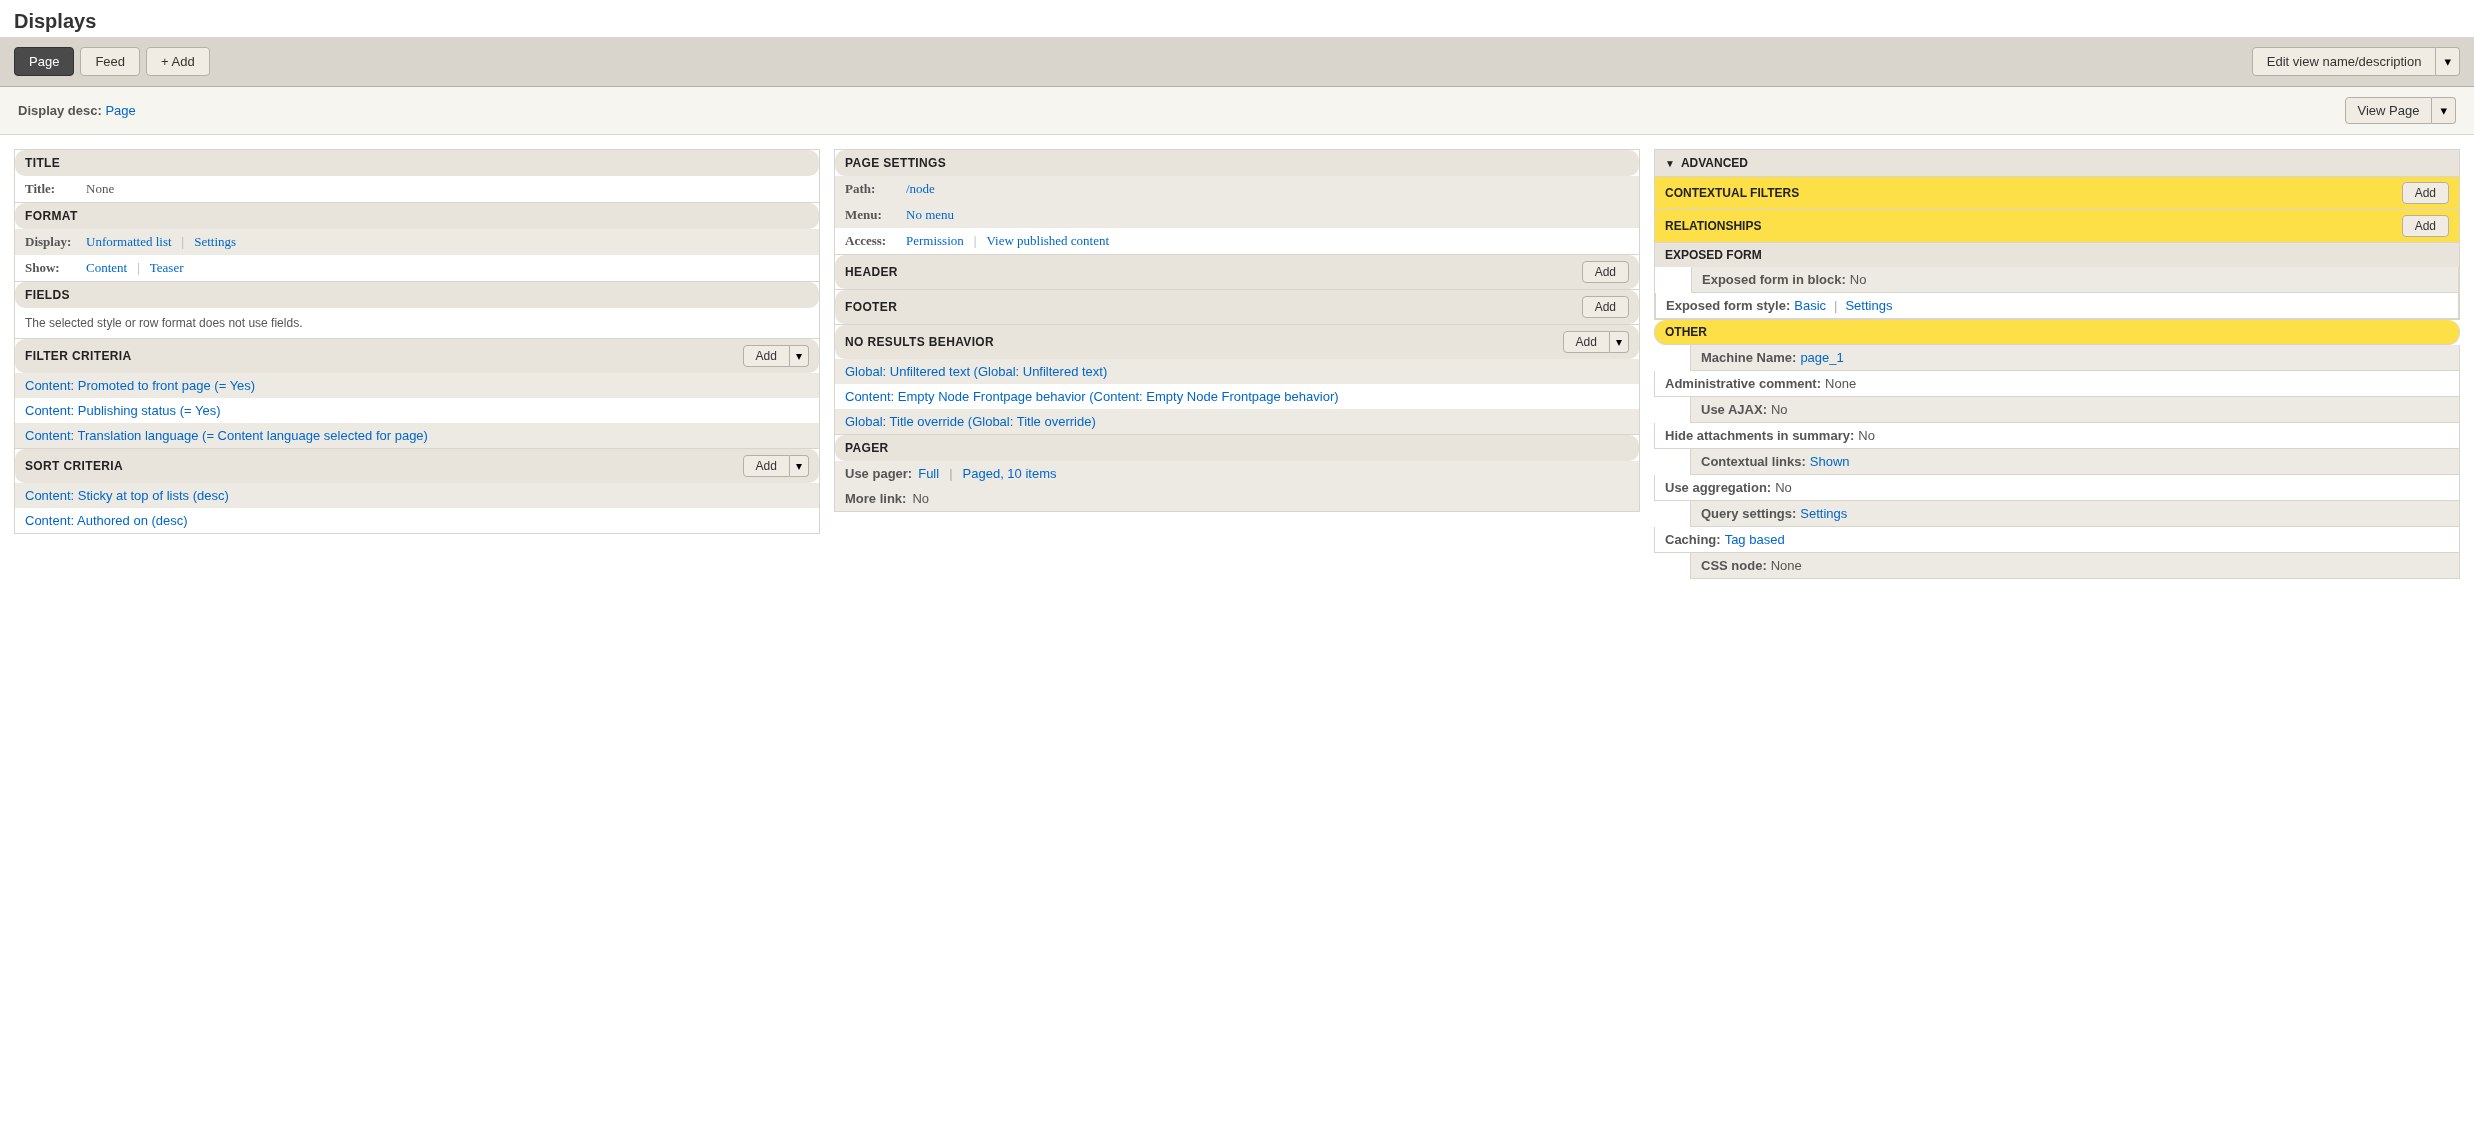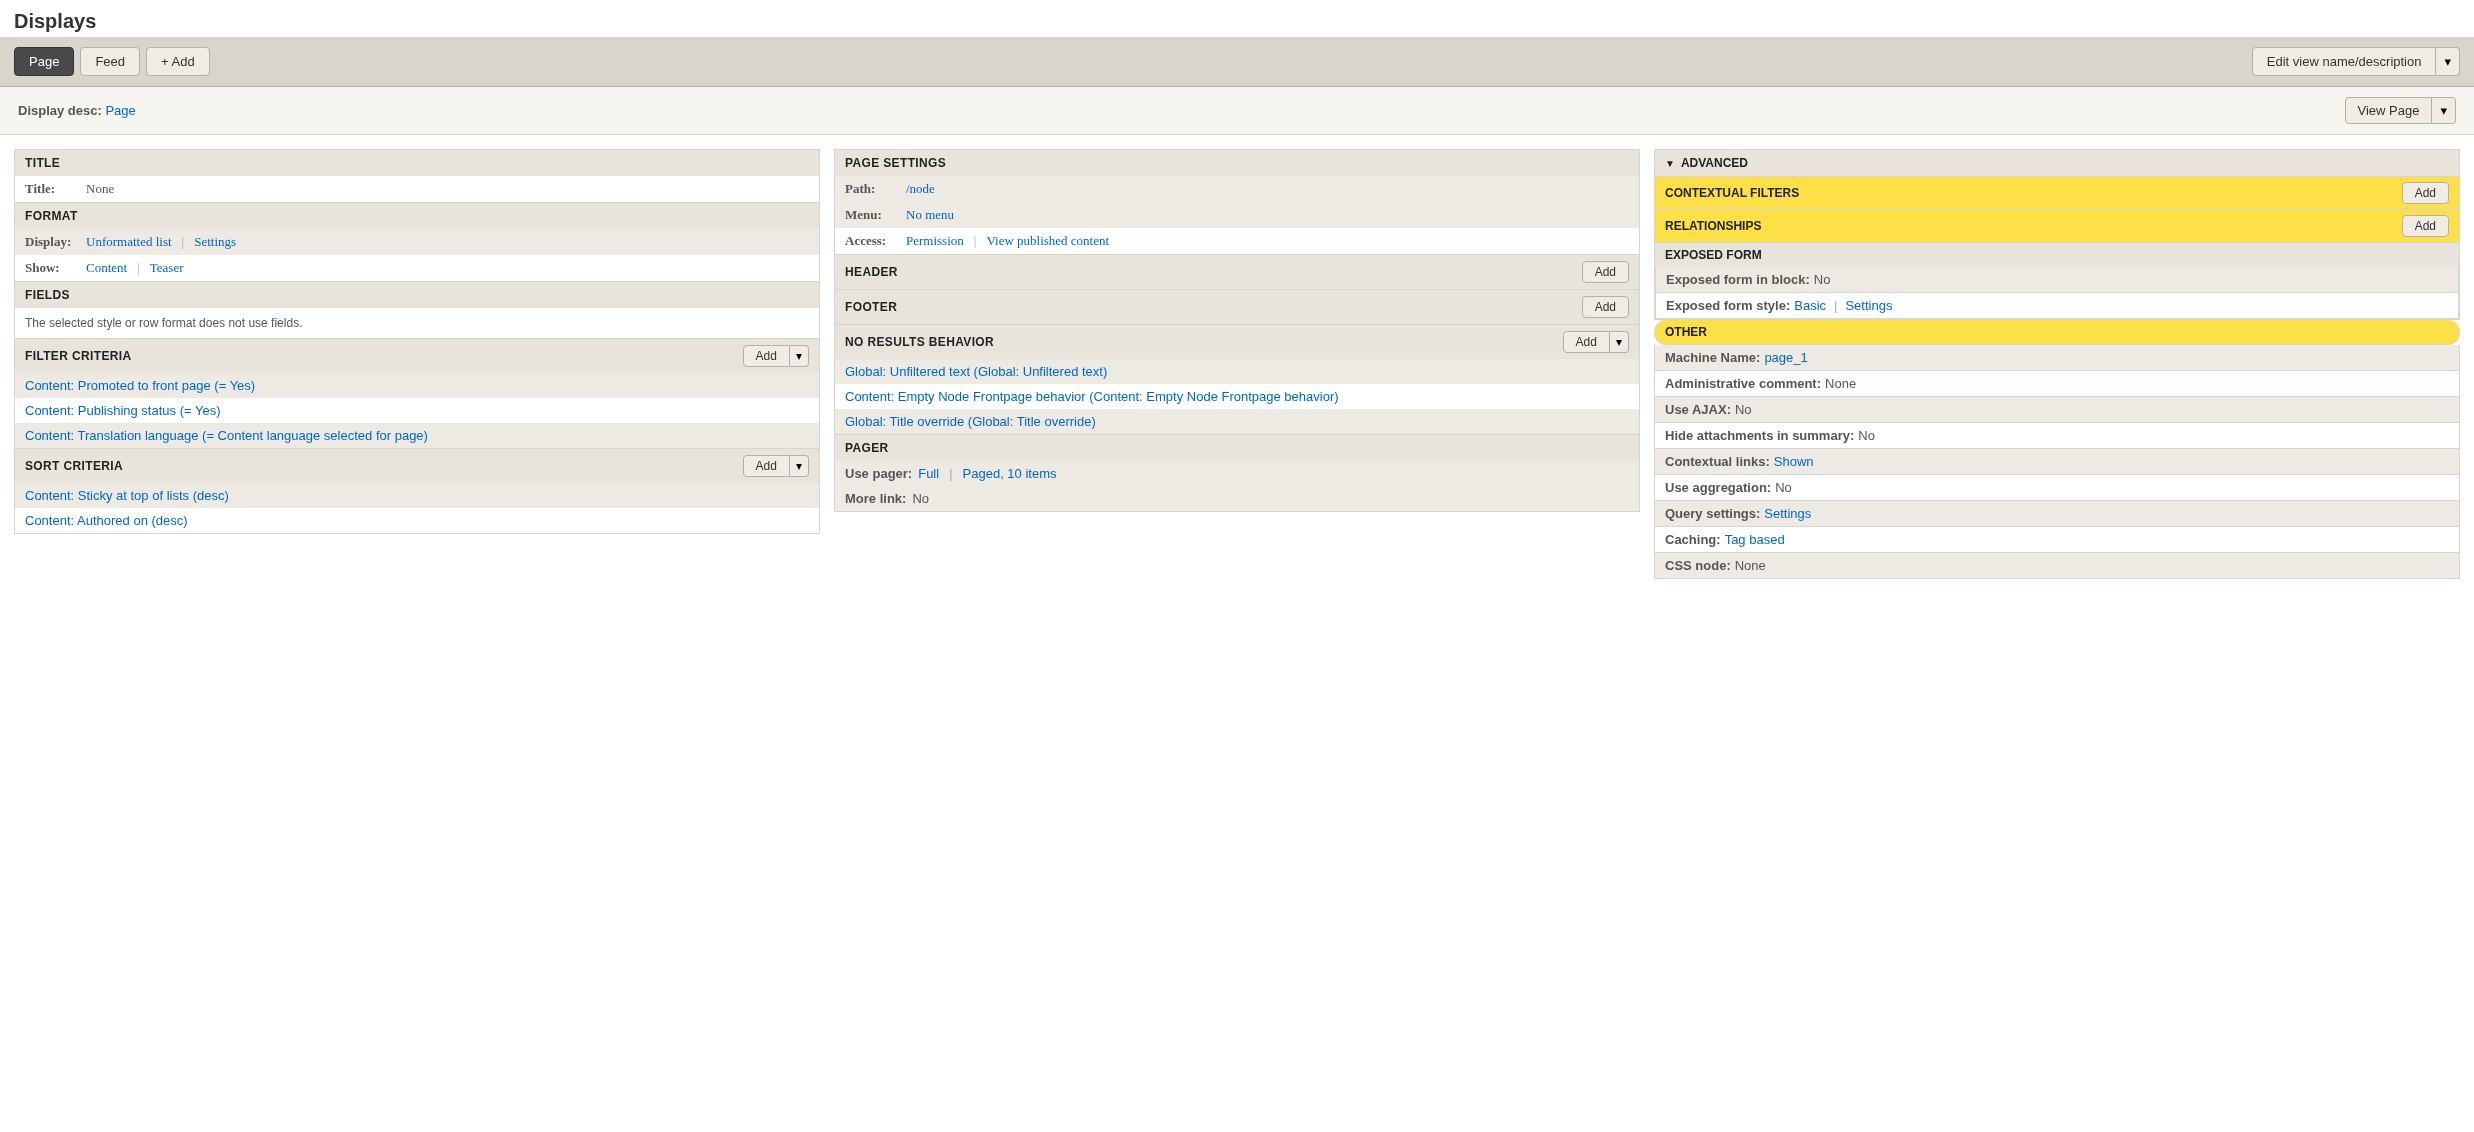--- a/index.html
+++ b/index.html
@@ -126,20 +126,21 @@
     .section + .section {
       border-top: none;
     }
 
     .section-header {
       background: #e8e4dc;
       padding: 6px 10px;
       display: flex;
       align-items: center;
       justify-content: space-between;
+      border-radius: 10px;
     }
     .section-header-title {
       font-weight: bold;
       font-size: 12px;
       color: #222;
       text-transform: uppercase;
       letter-spacing: 0.03em;
     }
 
     .row-item {
@@ -256,20 +257,21 @@
     .other-row {
       padding: 5px 10px;
       display: flex;
       align-items: center;
       gap: 4px;
       border: 1px solid #d9d5cc;
       border-top: none;
     }
     .other-row.shaded {
       background: #edeae3;
+      margin-left: 36px;
     }
     .other-row.white {
       background: #fff;
     }
     .other-label {
       font-weight: bold;
       color: #555;
     }
 
     .exposed-form-section {

